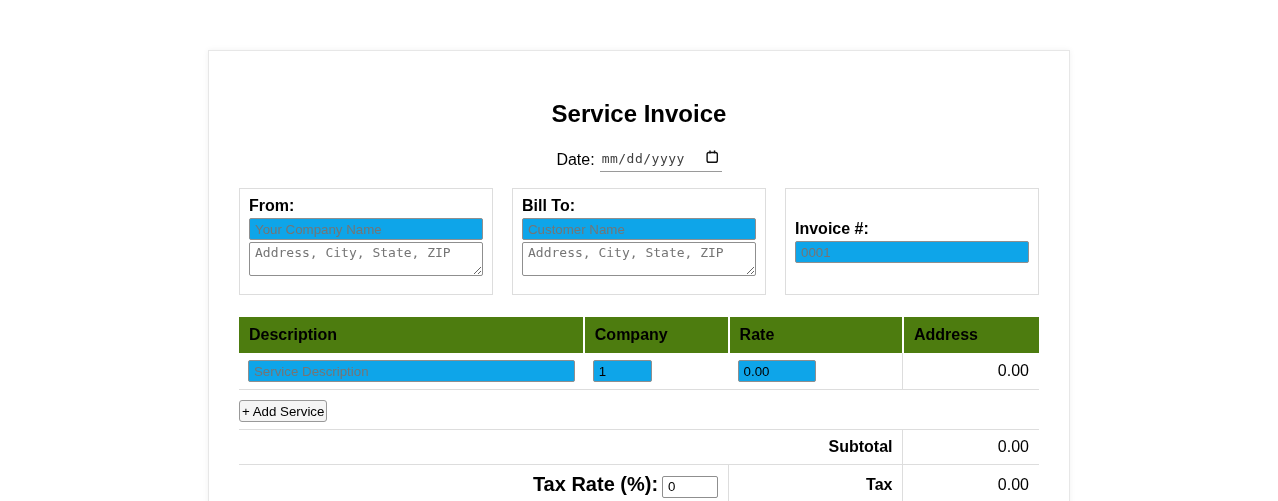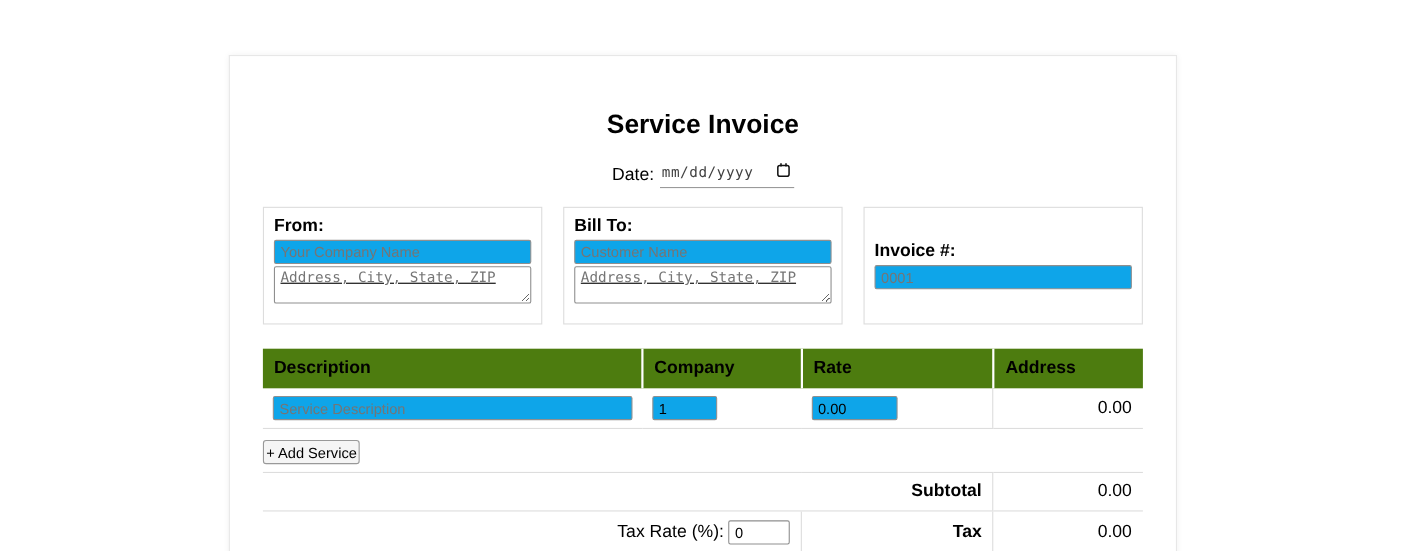--- a/index.html
+++ b/index.html
@@ -91,21 +91,20 @@
     width: 100%;
     height: 34px;
     margin-top: 2px;
     border: 1px solid #8f8f8f;
     border-radius: 2px;
     padding: 2px 5px;
     font-family: "DejaVu Sans Mono", monospace;
     font-size: 13px;
     resize: both;
     background: #fff;
-    text-decoration: underline;
   }
   input::placeholder, textarea::placeholder { color: #757575; opacity: 1; }
 
   table.items {
     width: 100%;
     border-collapse: collapse;
     margin-top: 22px;
   }
   table.items th {
     background: #4d7c0f;
@@ -150,21 +149,21 @@
   }
   table.totals td {
     border-top: 1px solid #ddd;
     padding: 8px 10px;
     font-size: 16px;
     text-align: right;
     vertical-align: middle;
   }
   table.totals td.bold-lbl { font-weight: bold; }
   table.totals td.val { border-left: 1px solid #ddd; }
-  .taxrate-lbl { font-weight: normal; font-size: 16px; margin-right: 4px; }
+  .taxrate-lbl { font-weight: bold; font-size: 20px; margin-right: 4px; }
   input.taxrate {
     width: 56px;
     height: 22px;
     border: 1px solid #8f8f8f;
     border-radius: 2px;
     padding: 1px 5px;
     font-family: "Liberation Sans", sans-serif;
     font-size: 13.3px;
     vertical-align: middle;
   }

